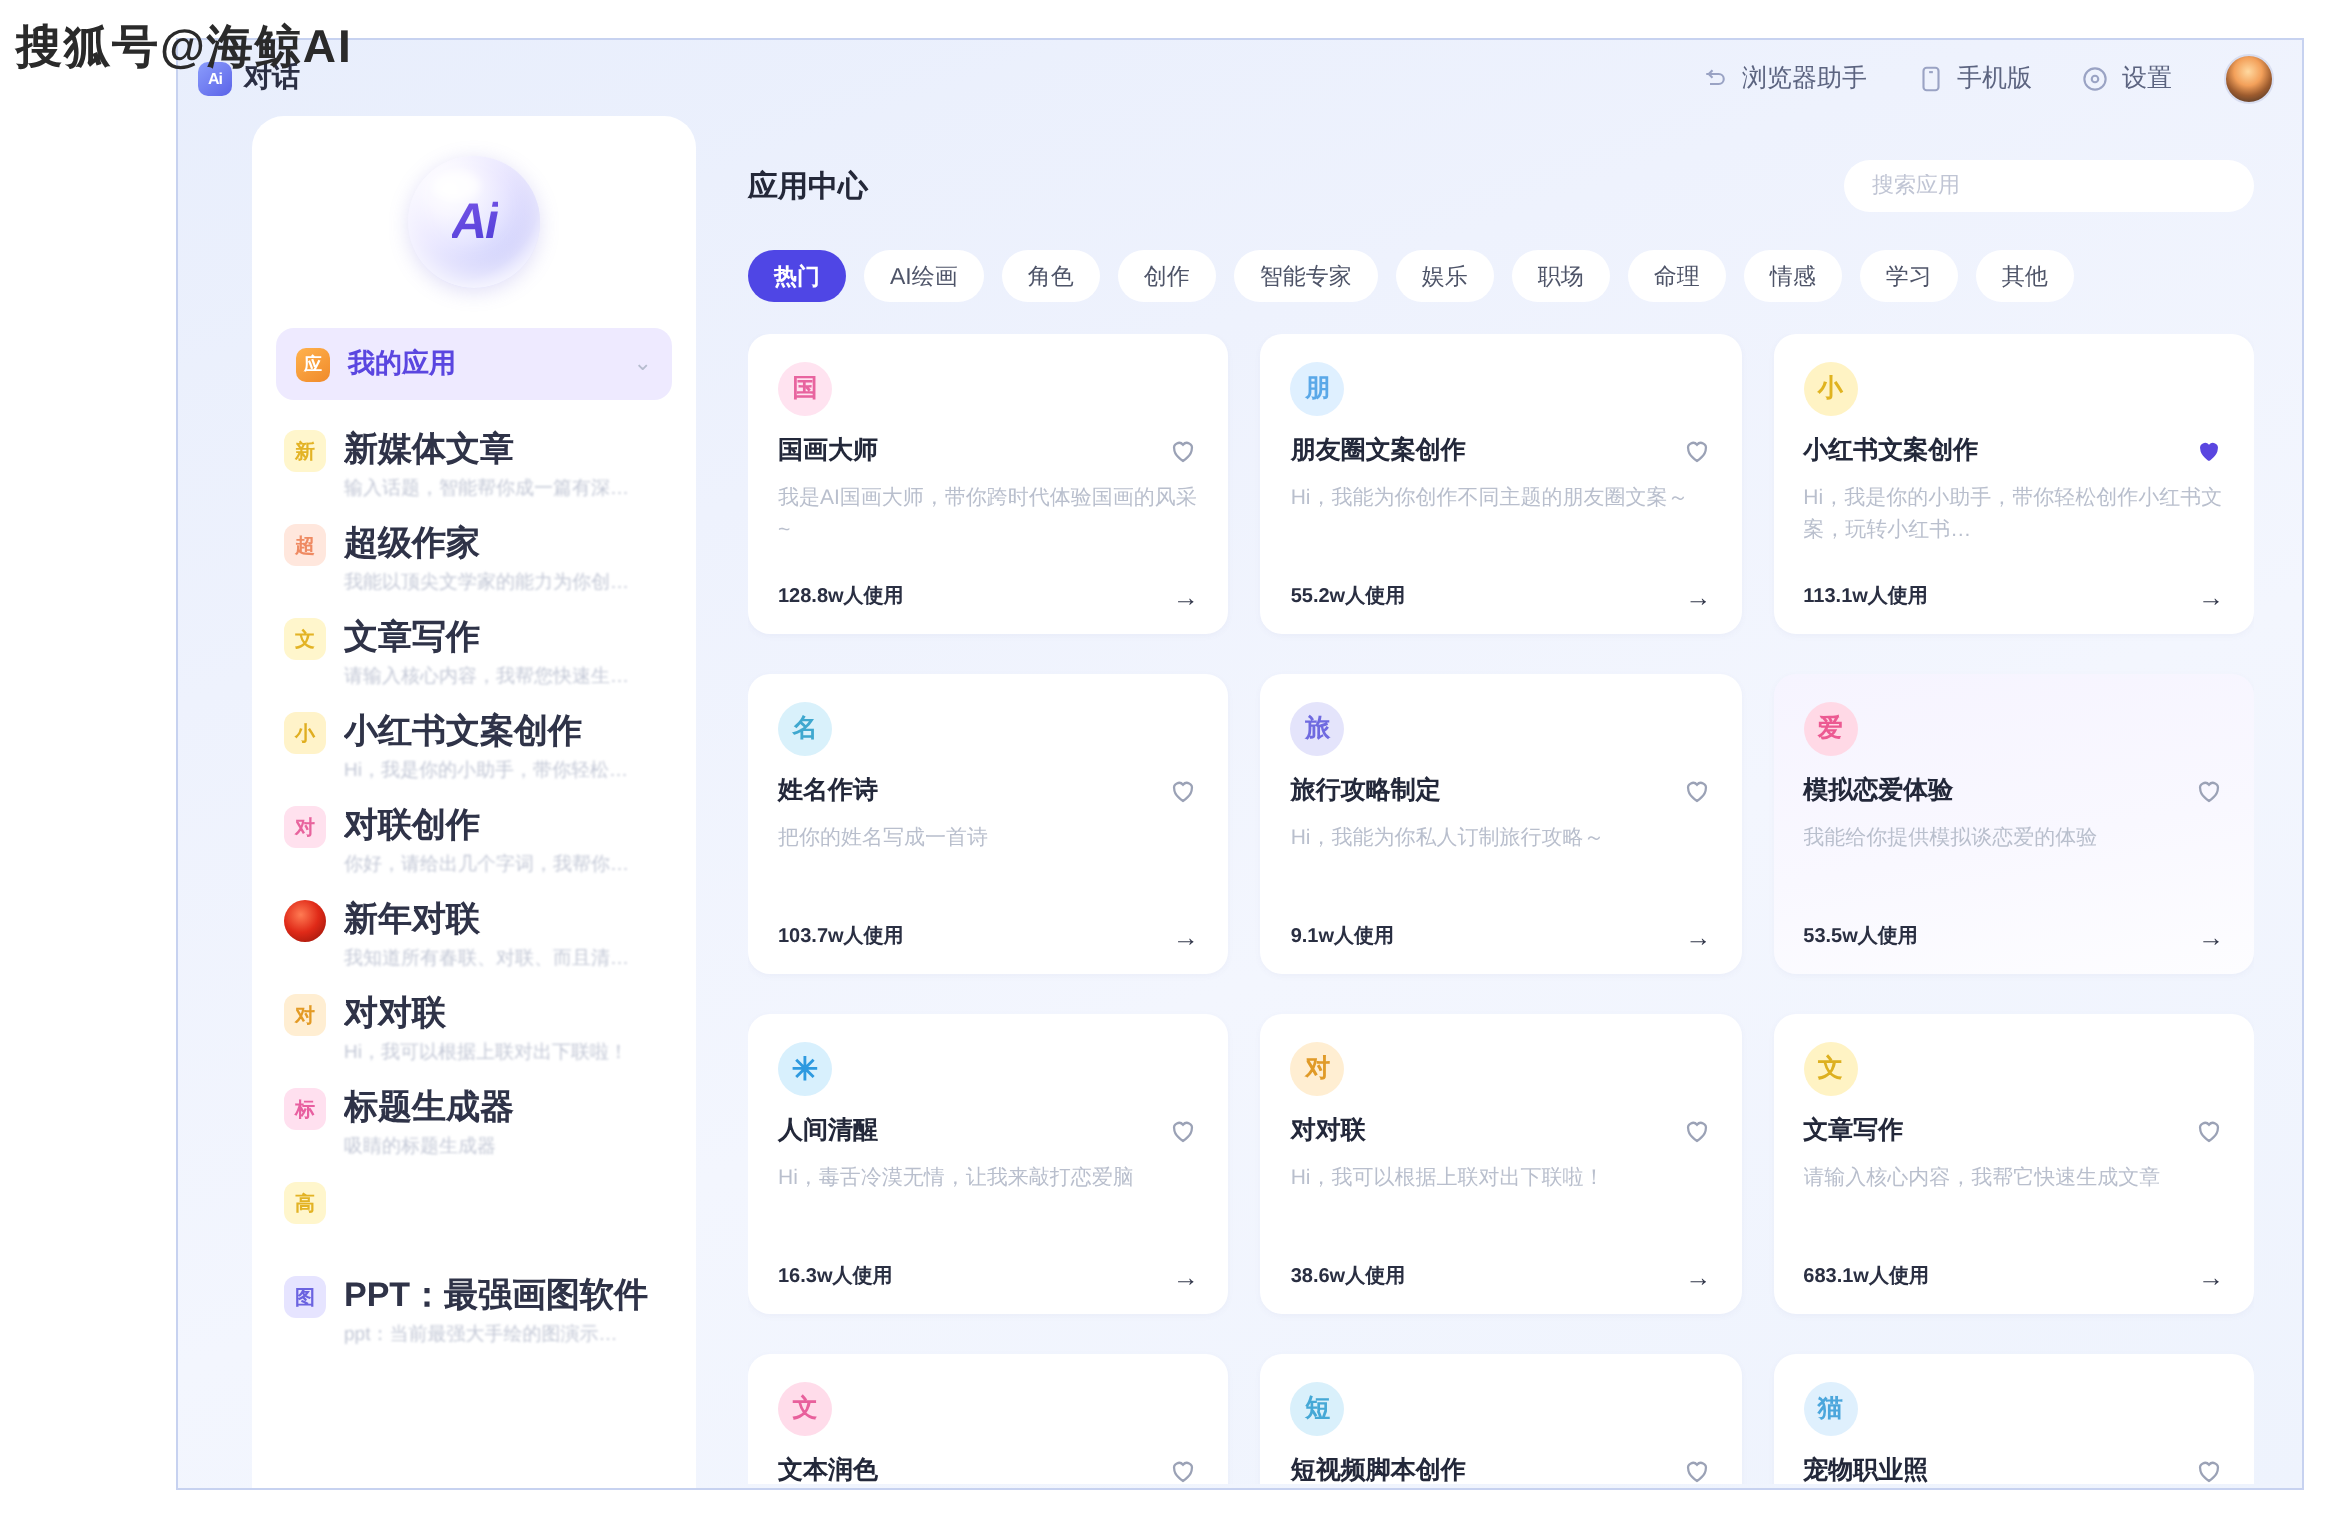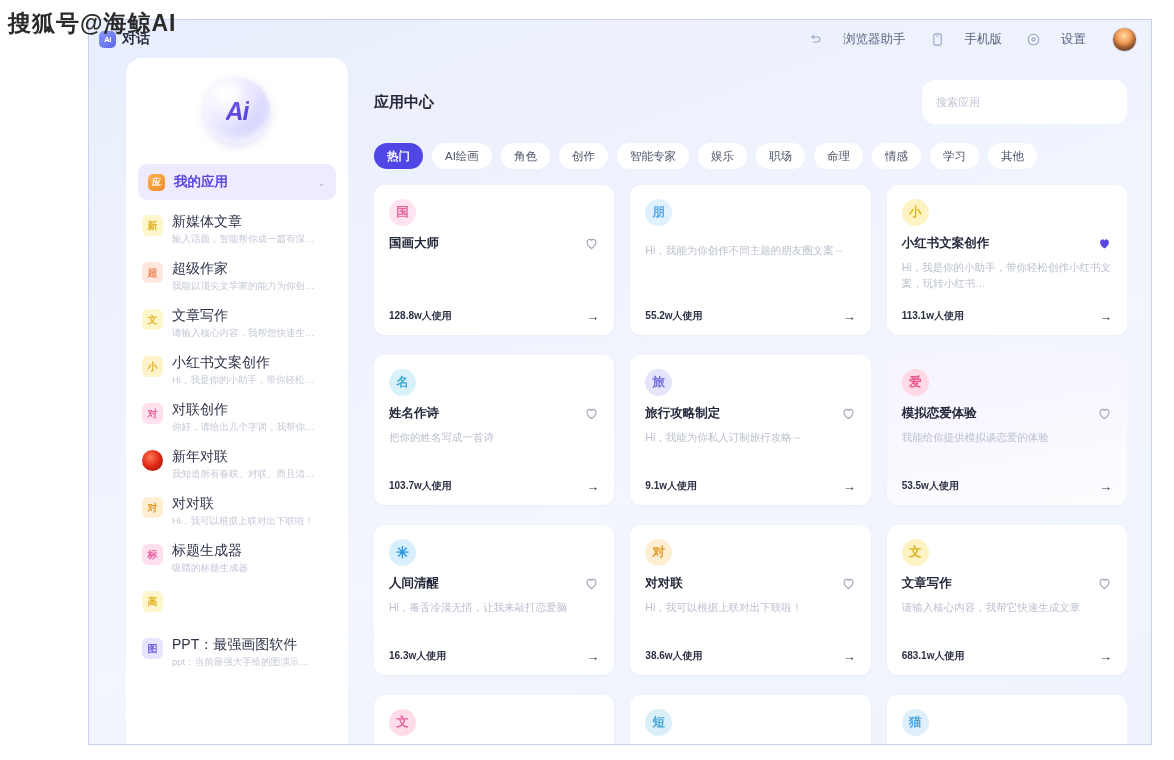--- a/index.html
+++ b/index.html
@@ -38,21 +38,21 @@
   .brand-logo {
     width: 17px; height: 17px; border-radius: 5px;
     background: linear-gradient(140deg,#8b9dfc,#5b63e8);
     color: #fff; font-size: 8px; font-weight: 700;
     display: flex; align-items: center; justify-content: center;
     letter-spacing: -0.5px;
   }
   .brand-title { font-size: 14px; font-weight: 700; color: #2b2f44; }
 
   .topbar-right { margin-left: auto; display: flex; align-items: center; gap: 24px; }
-  .tb-item { display: flex; align-items: center; gap: 20px; cursor: pointer; text-align: right; }
+  .tb-item { display: flex; align-items: center; gap: 6px; cursor: pointer; text-align: right; }
   .tb-item span.lbl { font-size: 12.5px; color: #5c6480; }
   .tb-ico { width: 15px; height: 15px; display: block; color: #9aa3c4; }
   .avatar {
     width: 25px; height: 25px; border-radius: 50%;
     background: radial-gradient(circle at 48% 34%, #ffd9a0 0%, #f3a05a 36%, #9c5b2e 62%, #2e2a28 100%);
     border: 1px solid #d8ddf0; margin-left: 2px; cursor: pointer;
   }
 
   
   .sidebar {
@@ -112,38 +112,38 @@
     width: 21px; height: 21px; border-radius: 6px; flex: 0 0 21px;
     display: flex; align-items: center; justify-content: center;
     font-size: 10px; font-weight: 700; margin-top: 2px;
     filter: blur(0.2px);
   }
   .app-avatar.photo {
     background: radial-gradient(circle at 40% 35%, #ff7b53 0%, #e02a18 48%, #8e1208 100%);
     border-radius: 50%;
   }
   .app-texts { min-width: 0; }
-  .app-title { font-size: 14px; font-weight: 400; color: #2f3348; white-space: nowrap; overflow: hidden; }
+  .app-title { font-size: 17px; font-weight: 700; color: #2f3348; white-space: nowrap; overflow: hidden; }
   .app-desc {
     font-size: 9.5px; color: #c3c8d6; margin-top: 2px;
     white-space: nowrap; overflow: hidden; text-overflow: ellipsis;
     max-width: 168px; filter: blur(0.45px);
   }
 
   
   .main {
     position: absolute; left: 259px; top: 38px;
     width: 805px; height: 688px;
     padding: 22px 26px 0 26px;
     overflow: hidden;
   }
   .main-head { display: flex; align-items: center; }
   .main-title { font-size: 15px; font-weight: 700; color: #242839; }
   .search-box {
-    margin-left: auto; width: 205px; height: 44px;
+    margin-left: auto; width: 205px; height: 26px;
     background: #fff; border-radius: 13px;
     display: flex; align-items: center; padding: 0 14px;
   }
   .search-box input {
     border: 0; outline: 0; background: transparent;
     font-size: 11px; color: #4b5068; width: 100%;
     font-family: "Liberation Sans", sans-serif;
   }
   .search-box input::placeholder { color: #c0c5d4; }
 
@@ -356,28 +356,35 @@
         <div class="grid">
 
           <div class="card">
             <div class="card-ico" style="background:#ffe3f0;color:#e8649f">国</div>
             <div class="card-top">
               <div class="card-title">国画大师</div>
               <svg class="heart" viewBox="0 0 24 24" fill="none" stroke="currentColor" stroke-width="1.8">
                   <path d="M12 20s-7-4.5-7-9.5A4 4 0 0 1 12 7a4 4 0 0 1 7 3.5C19 15.5 12 20 12 20z"></path>
                 </svg>
             </div>
+            <div class="card-desc">我是AI国画大师，带你跨时代体验国画的风采~</div>
             <div class="card-foot">
               <div class="card-count">128.8w人使用</div>
               <div class="arrow">→</div>
             </div>
           </div>
 
           <div class="card">
             <div class="card-ico" style="background:#dff0ff;color:#5aa8e8">朋</div>
+            <div class="card-top">
+              <div class="card-title">朋友圈文案创作</div>
+              <svg class="heart" viewBox="0 0 24 24" fill="none" stroke="currentColor" stroke-width="1.8">
+                  <path d="M12 20s-7-4.5-7-9.5A4 4 0 0 1 12 7a4 4 0 0 1 7 3.5C19 15.5 12 20 12 20z"></path>
+                </svg>
+            </div>
             <div class="card-desc">Hi，我能为你创作不同主题的朋友圈文案～</div>
             <div class="card-foot">
               <div class="card-count">55.2w人使用</div>
               <div class="arrow">→</div>
             </div>
           </div>
 
           <div class="card">
             <div class="card-ico" style="background:#fff3c4;color:#e0b320">小</div>
             <div class="card-top">

